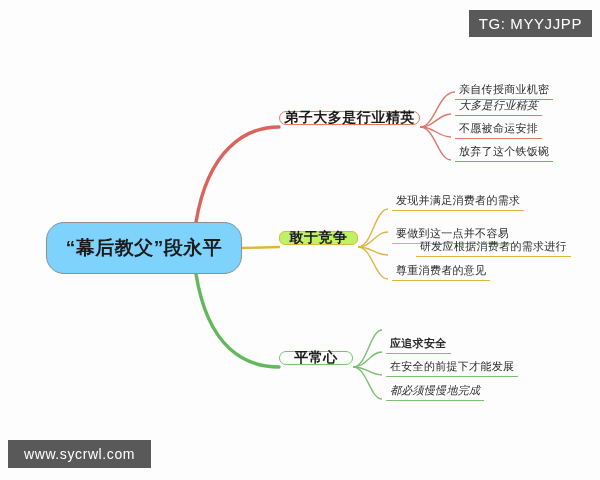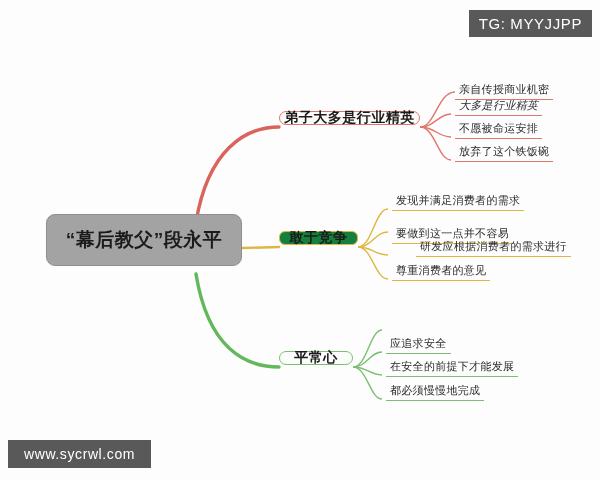--- a/index.html
+++ b/index.html
@@ -29,36 +29,36 @@
     align-items: center;
     justify-content: center;
     background: #fbfbfa;
     border-radius: 7px;
     white-space: nowrap;
     color: #1b1b1b;
     font-weight: bold;
     letter-spacing: 0.5px;
   }
   .node.root {
-    left: 46px; top: 214px;
+    left: 46px; top: 222px;
     width: 196px; height: 52px;
     border: 1.6px solid #8f8f8f;
-    border-radius: 9px;
+    border-radius: 18px;
     font-size: 19px;
-    background: #a3a3a3;
+    background: #7dd3fc;
     box-shadow: 0 0 0 0.5px rgba(0,0,0,0.02);
   }
   .node.branch {
     height: 14px;
     font-size: 14px;
     border-width: 1.4px;
     border-style: solid;
   }
   .node.b1 { left: 279px; top: 111px; width: 141px; border-color: #e1776c; background:#fdfbfa; }
-  .node.b2 { left: 279px; top: 231px; width: 79px;  border-color: #e0b642; background:#15803d;border-radius:6px; }
+  .node.b2 { left: 279px; top: 231px; width: 79px;  border-color: #e0b642; background:#bef264;border-radius:6px; }
   .node.b3 { left: 279px; top: 351px; width: 74px;  border-color: #7cbf72; background:#fafdf9;border-radius:16px; }
 
   
   .leaf {
     position: absolute;
     font-size: 11px;
     color: #2a2a2a;
     white-space: nowrap;
     padding: 0 4px 3px 4px;
     line-height: 14px;
@@ -150,27 +150,27 @@
   <div class="leaf yellow" style="left:392px; top:239px;margin-left:24px;">
     <span>研发应根据消费者的需求进行</span>
   </div>
   <div class="leaf yellow" style="left:392px; top:263px;">
     <span>尊重消费者的意见</span>
   </div>
 
   <div class="node branch b3">
     <span>平常心</span>
   </div>
-  <div class="leaf green" style="left:386px; top:336px;">
+  <div class="leaf green" style="left:386px; top:336px;font-weight:bold;">
     <span>应追求安全</span>
   </div>
   <div class="leaf green" style="left:386px; top:359px;">
     <span>在安全的前提下才能发展</span>
   </div>
-  <div class="leaf green" style="left:386px; top:383px;">
+  <div class="leaf green" style="left:386px; top:383px;font-style:italic;">
     <span>都必须慢慢地完成</span>
   </div>
 
   <div class="watermark" id="wm-tg">
     <span>TG: MYYJJPP</span>
   </div>
   <div class="watermark" id="wm-site">
     <span>www.sycrwl.com</span>
   </div>
 

